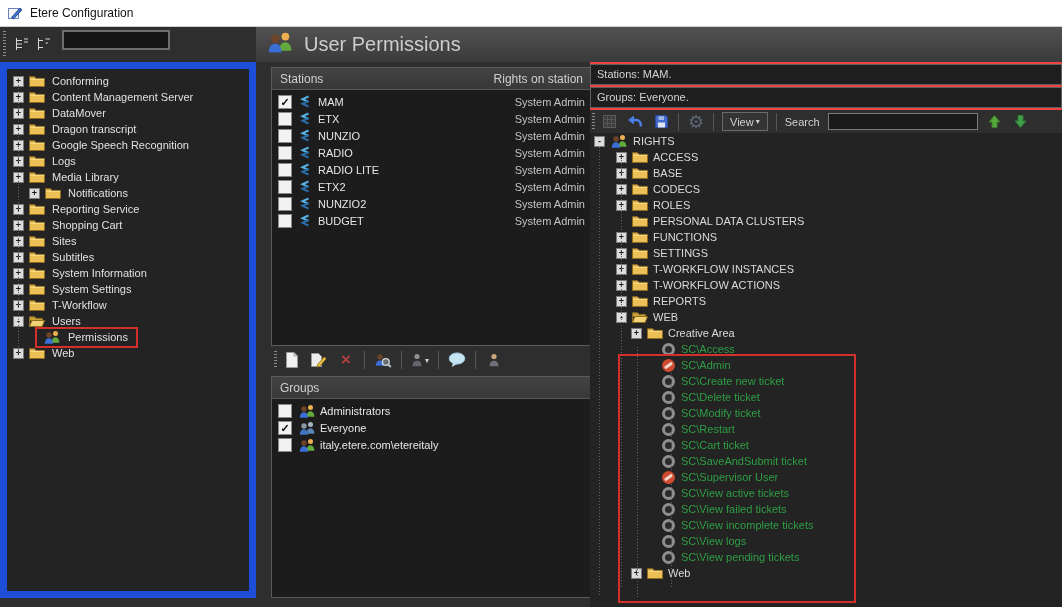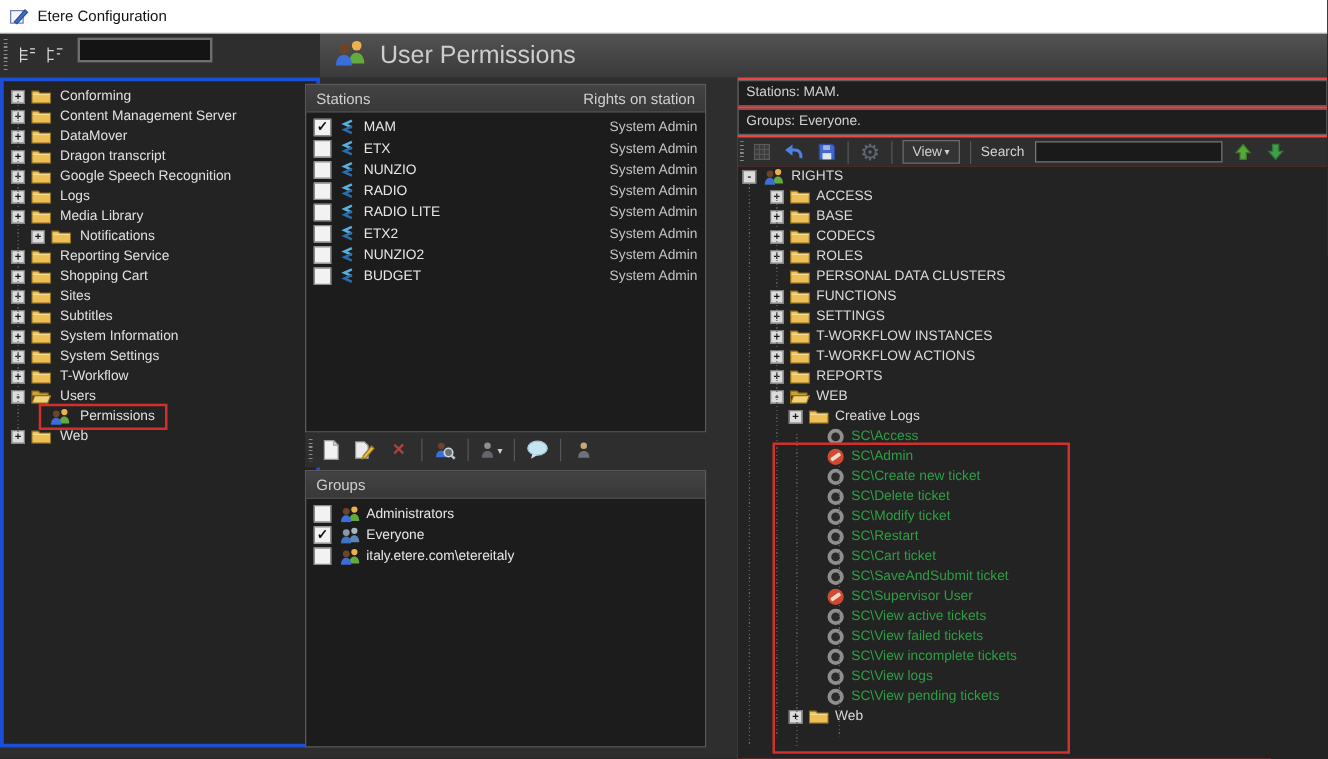--- a/index.html
+++ b/index.html
@@ -12,31 +12,31 @@
   
   .topbar-left{position:absolute;top:27px;left:0;width:256px;height:35px;background:#2e2e2e;}
   .grip{position:absolute;width:3px;background:repeating-linear-gradient(#8a8a8a 0 1px,transparent 1px 3px);}
   .topbar-left .grip{left:3px;top:4px;height:26px;}
   .tb-btn{position:absolute;top:6px;width:22px;height:22px;display:flex;align-items:center;justify-content:center;cursor:pointer;}
   .search-small{position:absolute;left:62px;top:3px;width:98px;height:16px;background:#141414;border:2px solid #6e6e6e;color:#ddd;font-size:11px;padding:0 3px;}
   .header-band{position:absolute;top:27px;left:256px;width:806px;height:35px;background:linear-gradient(#525252,#3a3a3a);}
   .header-band .hicon{position:absolute;left:10px;top:4px;transform:scale(1.55);transform-origin:left top;}
   .header-band .htitle{position:absolute;left:48px;top:0;line-height:34px;font-size:20px;color:#cdcdcd;}
   
-  .left-panel{position:absolute;top:62px;left:0;width:256px;height:536px;background:#232323;border:3px solid #1d4ed8;box-sizing:border-box;}
+  .left-panel{position:absolute;top:62px;left:0;width:256px;height:536px;background:#232323;border:7px solid #1d4ed8;box-sizing:border-box;}
   #left-tree{position:relative;width:100%;height:100%;padding-top:4px;box-sizing:border-box;overflow:hidden;}
   .trow{height:16px;display:flex;align-items:center;font-size:11px;color:#e0e0e0;white-space:nowrap;cursor:default;}
   .trow .lab{padding:0 2px;}
   .expander{flex:none;width:9px;height:9px;line-height:8px;text-align:center;background:#dcdcdc;border:1px solid #7c7c7c;color:#1a1a1a;font-size:9px;font-weight:bold;margin-right:5px;box-sizing:content-box;}
   .spacer{flex:none;width:16px;}
   .ticon{flex:none;margin-right:5px;display:inline-flex;}
   .vg{position:absolute;width:1px;background:repeating-linear-gradient(#636363 0 1px,transparent 1px 3px);}
   .redbox{position:absolute;border:2px solid #d2302c;pointer-events:none;}
   
-  .mid-panel{position:absolute;top:62px;left:244px;width:321px;height:536px;}
+  .mid-panel{position:absolute;top:62px;left:271px;width:321px;height:536px;}
   .panelbox{position:absolute;left:0;right:0;border:1px solid #5a5a5a;background:#1c1c1c;box-sizing:border-box;}
   .stations-box{top:5px;height:279px;}
   .groups-box{top:314px;height:222px;}
   .list-header{height:22px;background:linear-gradient(#434343,#383838);border-bottom:1px solid #575757;display:flex;align-items:center;padding:0 8px;font-size:12px;color:#cfcfcf;box-sizing:border-box;}
   .list-header .rcol{margin-left:auto;}
   .srow{height:17px;display:flex;align-items:center;padding:0 6px;font-size:11px;color:#e6e6e6;white-space:nowrap;}
   .srow .sname{padding-left:2px;}
   .srow .sright{margin-left:auto;color:#c3c3c3;}
   .cb{flex:none;width:12px;height:12px;background:#f2f2f2;border:1px solid #8a8a8a;margin-right:6px;font-size:11px;line-height:12px;text-align:center;color:#111;font-weight:bold;cursor:pointer;}
   .mid-toolbar{position:absolute;top:284px;left:0;right:0;height:28px;background:#2e2e2e;display:flex;align-items:center;gap:9px;padding-left:12px;}
@@ -664,21 +664,21 @@
           <span class="lab">WEB</span>
         </div>
         <div class="rrow" style="padding-left:41px">
           <span class="expander">+</span>
           <span class="ticon">
             <svg width="16" height="12">
               <path d="M0.5 11.5 V1.8 H5.6 L7 3.4 H15.5 V11.5 Z" fill="#ecbf57" stroke="#8f6d1e"></path>
               <path d="M1.2 4.4 H15" stroke="#f6dc90" fill="none"></path>
             </svg>
           </span>
-          <span class="lab">Creative Logs</span>
+          <span class="lab">Creative Area</span>
         </div>
         <div class="rrow green hl" style="padding-left:72px">
           <span class="ring"></span>
           <span class="lab">SC\Access</span>
         </div>
         <div class="rrow green hl" style="padding-left:72px">
           <span class="denied">
             <i></i>
           </span>
           <span class="lab">SC\Admin</span>

